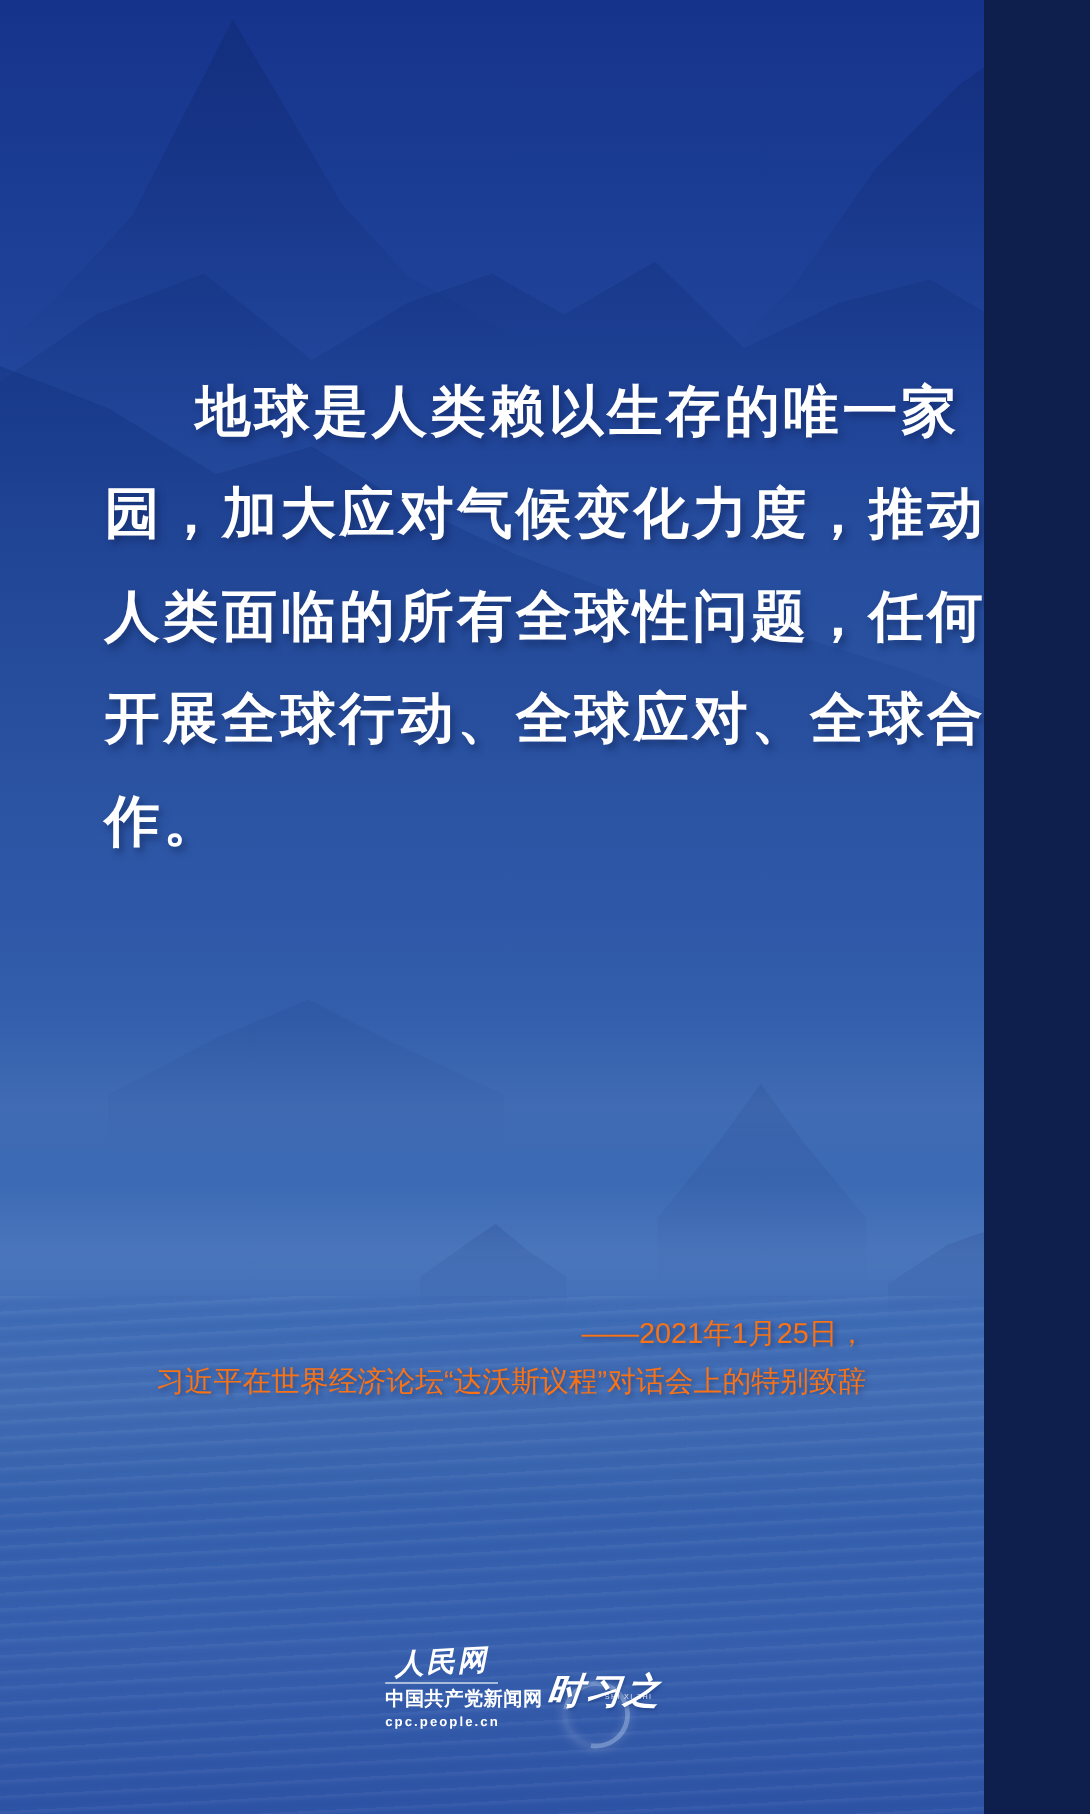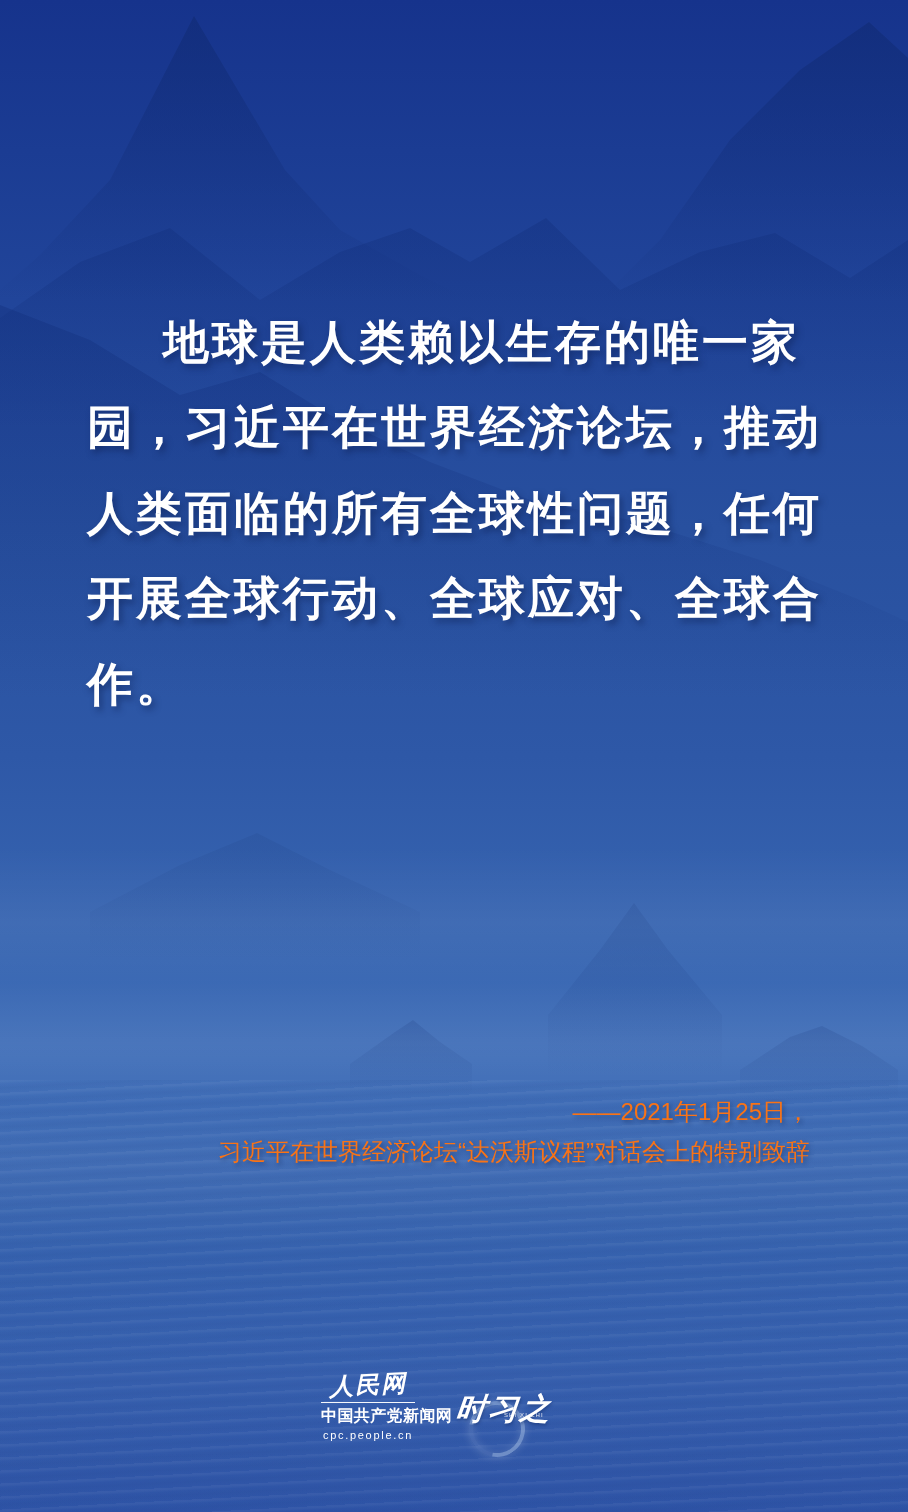--- a/index.html
+++ b/index.html
@@ -1,18 +1,18 @@
 <!DOCTYPE html>
 <html lang="zh"><head>
 <meta charset="utf-8">
 <style>
   html,body{margin:0;padding:0;background:#0e1f4d;}
   .canvas{
     position:relative;
-    width:908px;height:1512px;
+    width:820px;height:1512px;
     overflow:hidden;
     font-family:"Liberation Sans",sans-serif;
   }
   
   .bg{
     position:absolute;inset:0;
     background:linear-gradient(180deg,
       #16338c 0%,
       #1b3c93 10%,
       #21459a 20%,
@@ -79,21 +79,21 @@
   .pd-script{
     font-family:"DejaVu Serif",serif;
     font-style:italic;font-weight:700;
     font-size:24px;line-height:30px;
     transform:rotate(-3deg);
     letter-spacing:2px;
     white-space:nowrap;
   }
   .pd-divider{height:1px;background:rgba(255,255,255,.95);margin:2px 0 3px;}
   .pd-site{font-size:16px;font-weight:700;letter-spacing:.4px;white-space:nowrap;}
-  .pd-domain{font-size:11px;font-weight:400;letter-spacing:1.7px;margin-top:2px;white-space:nowrap;}
+  .pd-domain{font-size:11px;font-weight:700;letter-spacing:1.7px;margin-top:2px;white-space:nowrap;}
   .sxz-logo{position:absolute;left:452px;top:1378px;width:120px;height:90px;color:#fff;}
   .sxz-circle{
     position:absolute;left:17px;top:23px;width:48px;height:48px;
     border:4px solid rgba(214,231,250,.38);
     border-left-color:rgba(214,231,250,.12);
     border-radius:50%;
     transform:rotate(-35deg);
     box-shadow:0 0 10px rgba(255,255,255,.18), inset 0 0 8px rgba(255,255,255,.15);
   }
   .sxz-name{
@@ -142,21 +142,21 @@
     <polygon fill="url(#fadeMid)" points="548,1015 600,950 634,903 668,950 722,1015 722,1075 548,1075"></polygon>
     <polygon fill="url(#fadeMid)" points="350,1064 395,1032 413,1020 440,1042 472,1064 472,1095 350,1095"></polygon>
     <polygon fill="url(#fadeMid)" points="740,1070 790,1037 822,1026 862,1046 898,1070 898,1100 740,1100"></polygon>
   </svg>
 
   <div class="mist"></div>
   <div class="ripples"></div>
 
   <section class="quote">
     <div class="qline first">地球是人类赖以生存的唯一家</div>
-    <div class="qline">园，习近平在世界经济论坛，推动</div>
+    <div class="qline">园，加大应对气候变化力度，推动</div>
     <div class="qline">人类面临的所有全球性问题，任何</div>
     <div class="qline">开展全球行动、全球应对、全球合</div>
     <div class="qline">作。</div>
   </section>
 
   <div class="attribution">
     <div>——2021年1月25日，</div>
     <div>习近平在世界经济论坛“达沃斯议程”对话会上的特别致辞</div>
   </div>
 

